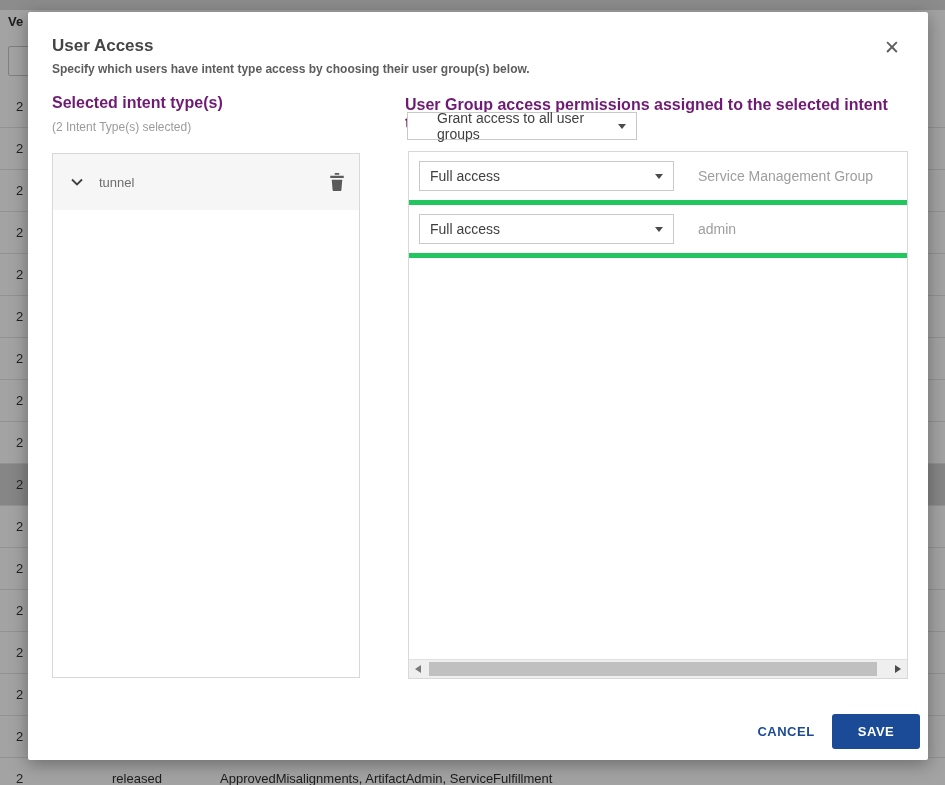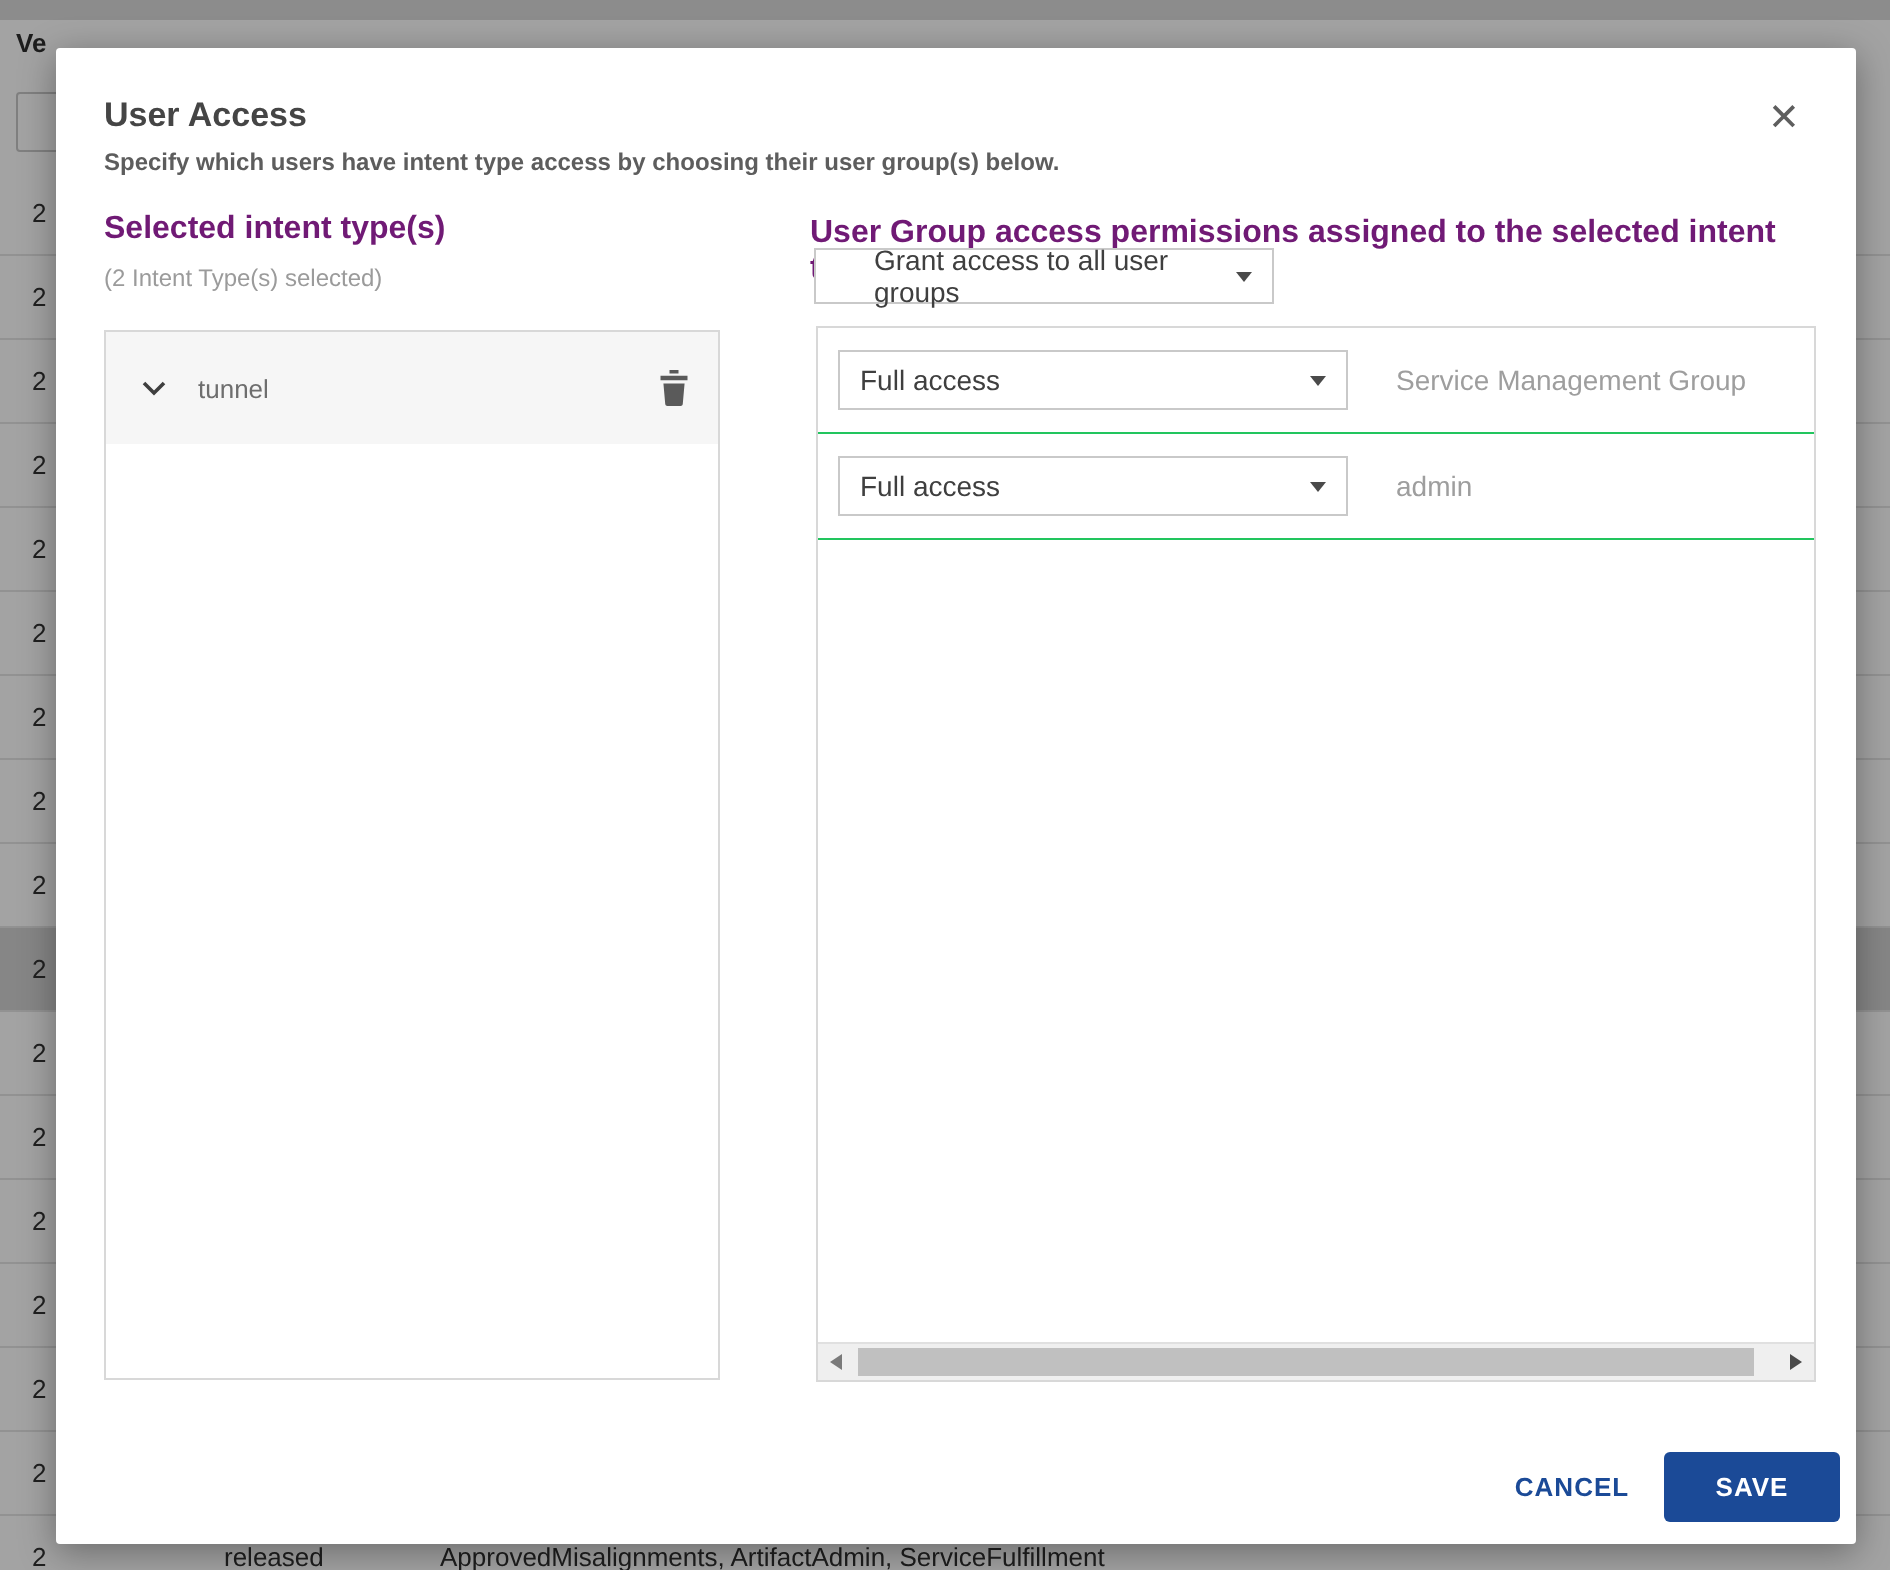--- a/index.html
+++ b/index.html
@@ -18,21 +18,21 @@
   .bg-row.highlight { background:#d2d2d2; }
   .bg-row .c1 { position:absolute; left:16px; }
   .bg-row .c2 { position:absolute; left:112px; color:#2f2f2f; }
   .bg-row .c3 { position:absolute; left:220px; color:#2f2f2f; }
 
   
   .overlay { position:absolute; inset:0; background:rgba(0,0,0,0.36); z-index:5; }
 
   
   .modal { position:absolute; left:28px; top:12px; width:900px; height:748px;
-    background:#fff; border-radius:2px; box-shadow:0 4px 18px rgba(0,0,0,0.35); z-index:10;margin-top:12px; }
+    background:#fff; border-radius:2px; box-shadow:0 4px 18px rgba(0,0,0,0.35); z-index:10; }
   .m-title { position:absolute; left:24px; top:24px; font-size:17px; font-weight:600; color:#454545; }
   .m-subtitle { position:absolute; left:24px; top:50px; font-size:12px; font-weight:bold; color:#5d5d5d; }
   .m-close { position:absolute; left:852px; top:24px; width:24px; height:24px; border:none;
     background:transparent; font-size:19px; color:#5e5e5e; cursor:pointer; line-height:24px; text-align:center; }
 
   .sec-label { position:absolute; font-size:16px; font-weight:bold; color:#701a75; }
   .left-label { left:24px; top:82px; }
   .count-text { position:absolute; left:24px; top:108px; font-size:12px; color:#9b9b9b; }
 
   
@@ -47,21 +47,21 @@
   
   .right-label { left:377px; top:84px; }
   .grant-select { position:absolute; left:379px; top:100px; width:230px; height:28px;
     border:1px solid #c9c9c9; background:#fff; display:flex; align-items:center; cursor:pointer;padding-left:18px; }
   .grant-select .txt { margin-left:11px; font-size:14px; color:#3f3f3f; flex:1; }
   .caret { width:0; height:0; border-left:4px solid transparent; border-right:4px solid transparent;
     border-top:5px solid #4a4a4a; margin-right:10px; }
 
   .perm-panel { position:absolute; left:380px; top:139px; width:500px; height:528px;
     border:1px solid #d8d8d8; background:#fff; }
-  .perm-row { position:relative; width:100%; height:53px; border-bottom:1px solid #22c55e;
+  .perm-row { position:relative; width:100%; height:53px; border-bottom:5px solid #22c55e;
     display:flex; align-items:center; }
   .perm-select { margin-left:10px; width:255px; height:30px; border:1px solid #c9c9c9;
     background:#fff; display:flex; align-items:center; cursor:pointer; }
   .perm-select .txt { margin-left:10px; font-size:14px; color:#3f3f3f; flex:1; }
   .group-name { margin-left:24px; font-size:14px; color:#9e9e9e;text-align:right; }
 
   
   .hscroll { position:absolute; left:0; bottom:0; width:498px; height:19px;
     background:#efefef; border-top:1px solid #e0e0e0; }
   .hs-thumb { position:absolute; left:20px; top:2px; width:448px; height:14px; background:#c0c0c0; cursor:pointer; }

